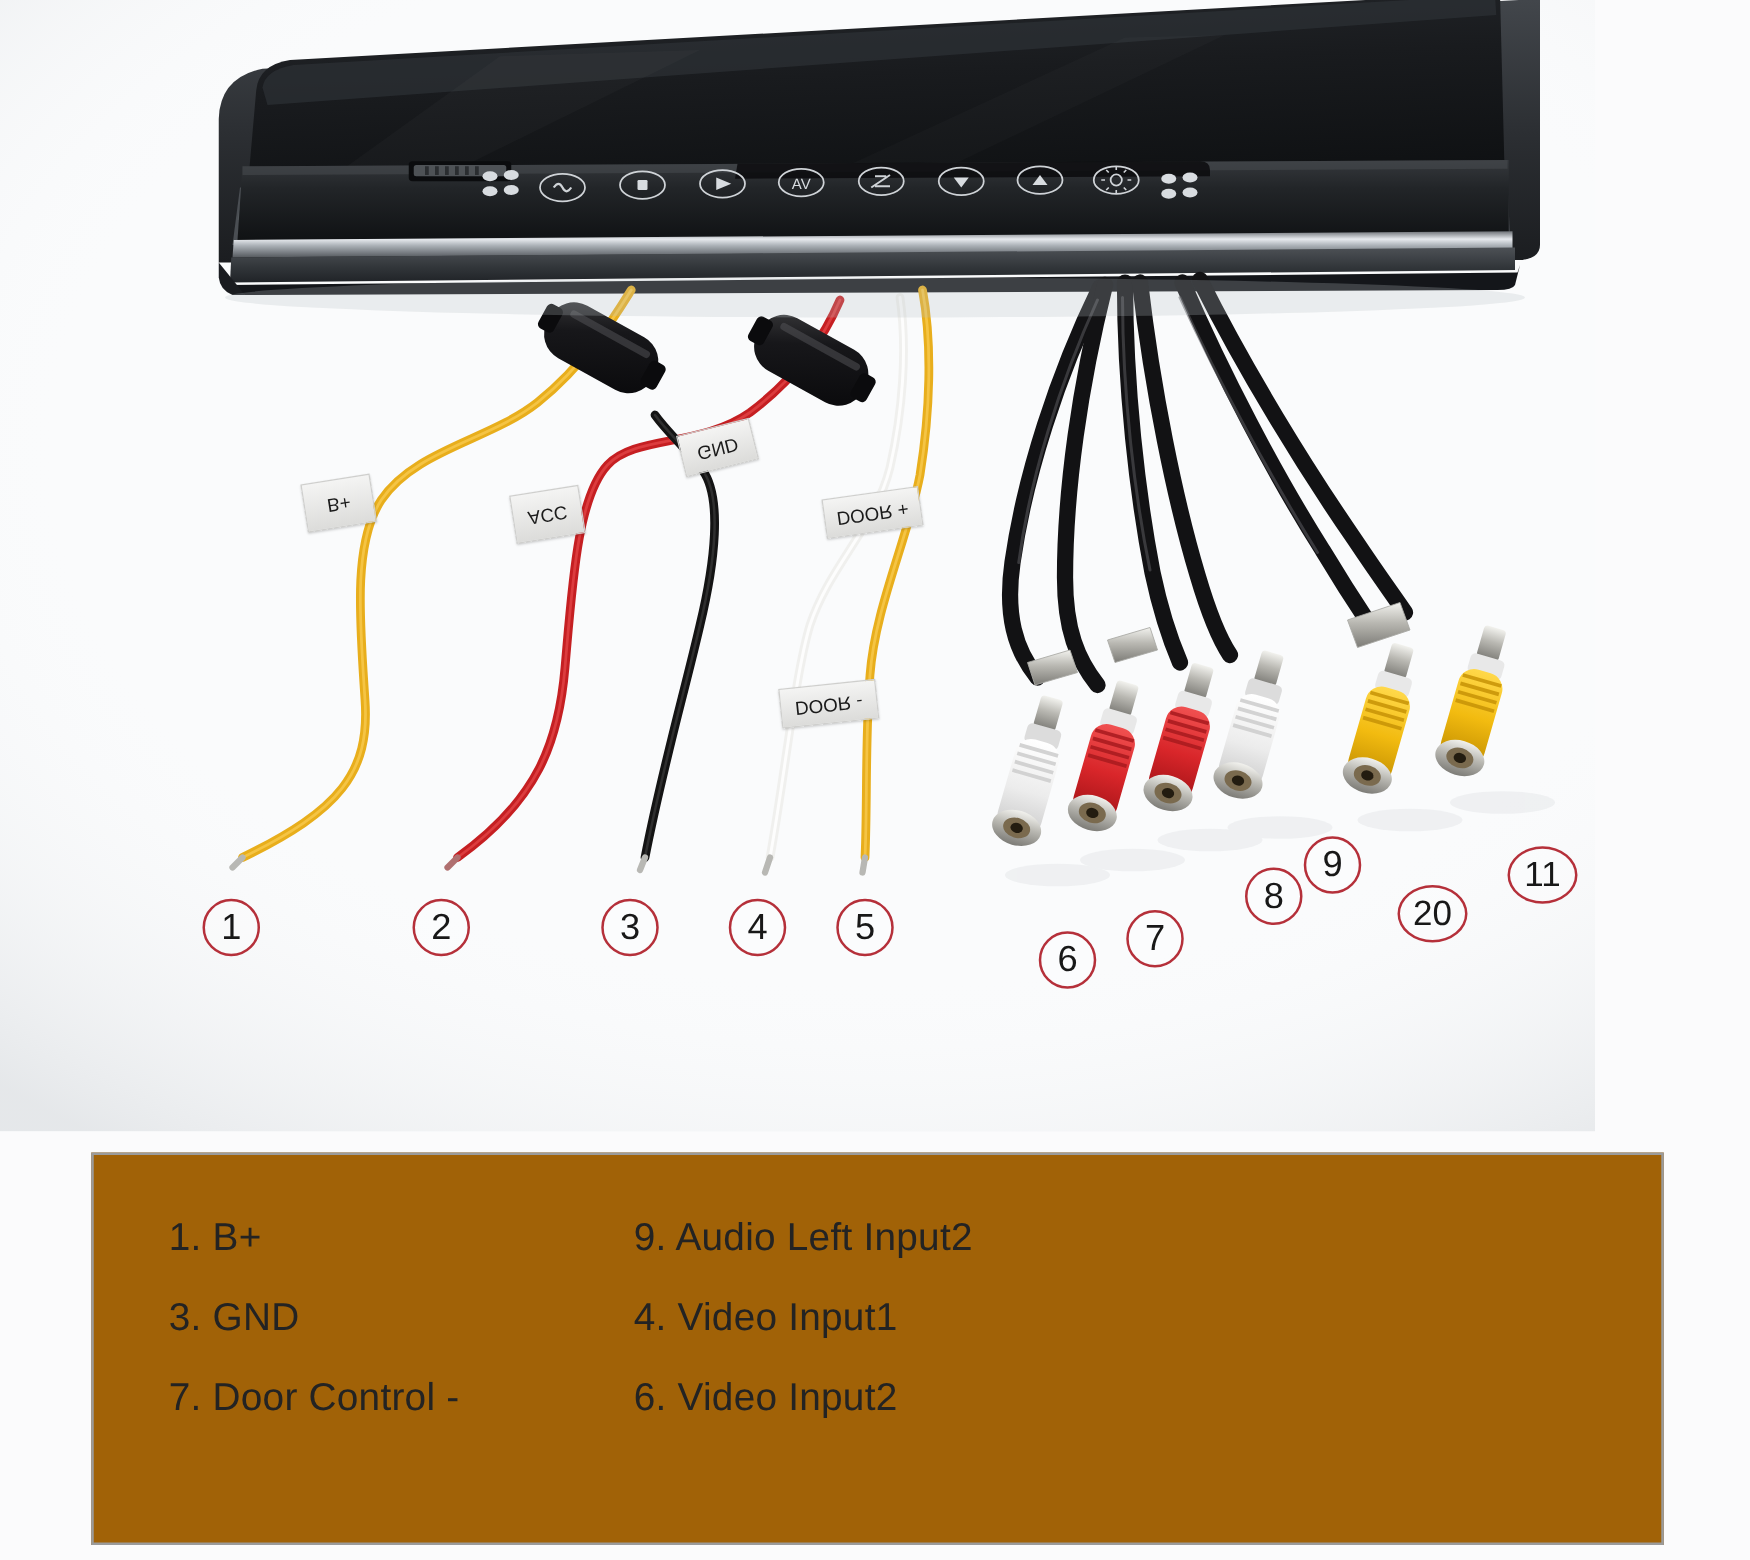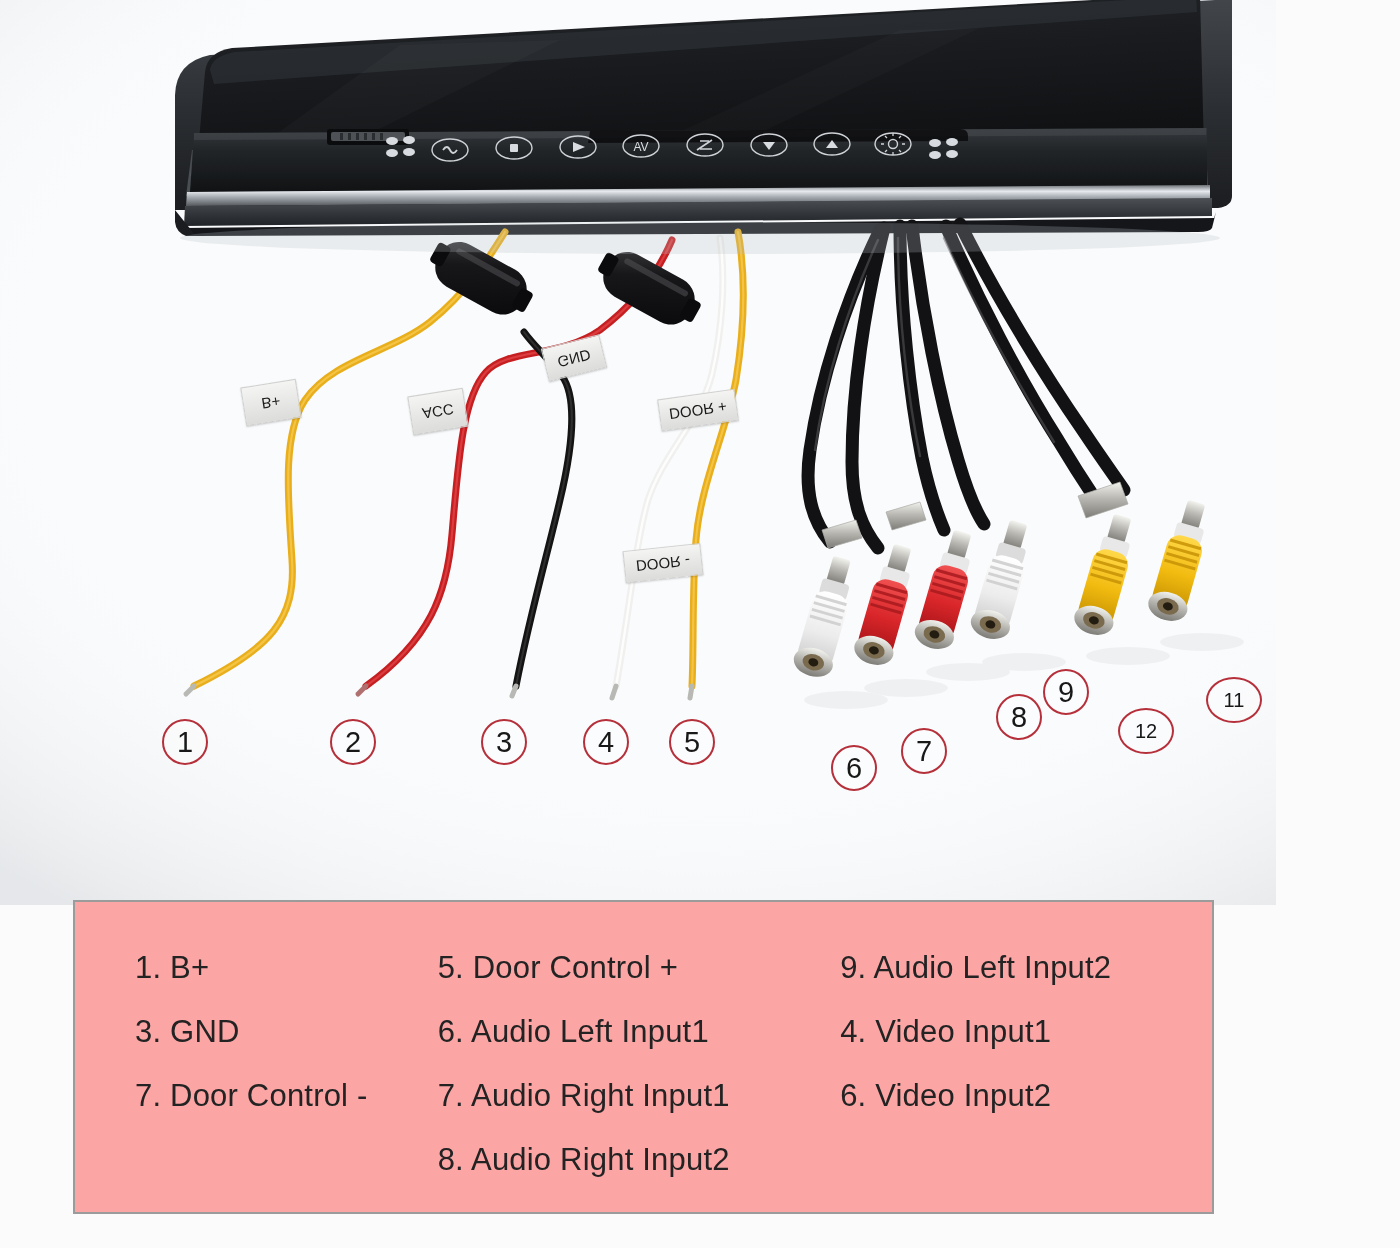--- a/index.html
+++ b/index.html
@@ -15,23 +15,23 @@
   
   .photo{
     position:absolute;left:0;top:0;width:1276px;height:905px;
     background:linear-gradient(170deg,#fdfdfe 0%,#f6f7f8 45%,#eef0f2 100%);
     overflow:hidden;
   }
   .photo svg{position:absolute;left:0;top:0;}
 
   
   .legend-box{
-    position:absolute;left:73px;top:900px;
-    width:1141px;height:314px;
-    background:#fca5a5;
+    position:absolute;left:73px;top:922px;
+    width:1258px;height:314px;
+    background:#a16207;
     border:2px solid #9b9b9b;
     box-sizing:border-box;
   }
   .legend-cols{
     position:absolute;inset:0;
     padding:34px 0 0 0;
     display:flex;
   }
   .legend-col{position:relative;}
   .legend-col.c1{width:350px;padding-left:60px;}
@@ -53,21 +53,21 @@
     border:2.5px solid #b5303a;
     border-radius:50%;
     background:rgba(255,255,255,0.25);
     color:#181818;
     font-size:29px;
     font-family:"Liberation Sans", sans-serif;
     display:flex;align-items:center;justify-content:center;
     box-sizing:border-box;
   }
   .callout.w1{width:46px;height:46px;}
-  .callout.w2{width:56px;height:46px;font-size:20px;}
+  .callout.w2{width:56px;height:46px;font-size:28px;}
 
   
   .tag{
     position:absolute;
     background:linear-gradient(180deg,#f4f4f3 0%,#dcdcda 100%);
     border:1px solid #cfcfcd;
     color:#1a1a1a;
     font-size:15px;
     font-family:"Liberation Sans", sans-serif;
     display:flex;align-items:center;justify-content:center;
@@ -450,40 +450,34 @@
     <div class="callout w1" style="left:901px;top:728px;">
         <span>7</span>
       </div>
     <div class="callout w1" style="left:996px;top:694px;">
         <span>8</span>
       </div>
     <div class="callout w1" style="left:1043px;top:669px;">
         <span>9</span>
       </div>
     <div class="callout w2" style="left:1118px;top:708px;">
-        <span>12</span>
+        <span>20</span>
       </div>
     <div class="callout w2" style="left:1206px;top:677px;">
         <span>11</span>
       </div>
   </div>
 
   <div class="legend-box">
     <div class="legend-cols">
       <div class="legend-col c1">
         <div class="legend-item">1. B+</div>
         <div class="legend-item">3. GND</div>
         <div class="legend-item">7. Door Control -</div>
       </div>
-      <div class="legend-col c2">
-        <div class="legend-item">5. Door Control +</div>
-        <div class="legend-item">6. Audio Left Input1</div>
-        <div class="legend-item">7. Audio Right Input1</div>
-        <div class="legend-item">8. Audio Right Input2</div>
-      </div>
       <div class="legend-col c3">
         <div class="legend-item">9. Audio Left Input2</div>
         <div class="legend-item">4. Video Input1</div>
         <div class="legend-item">6. Video Input2</div>
       </div>
     </div>
   </div>
 
 </div>
 

